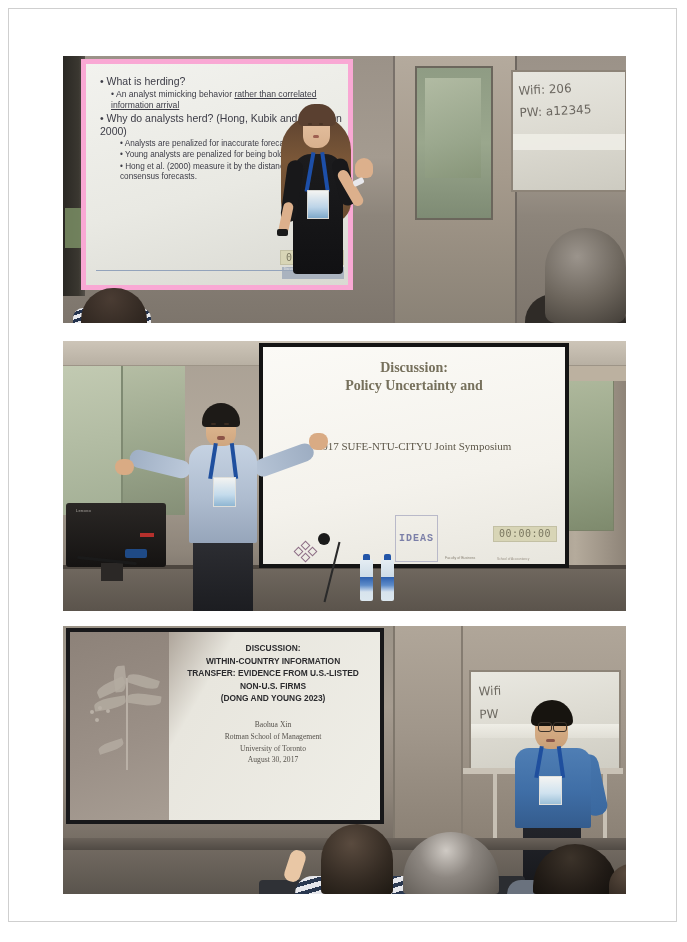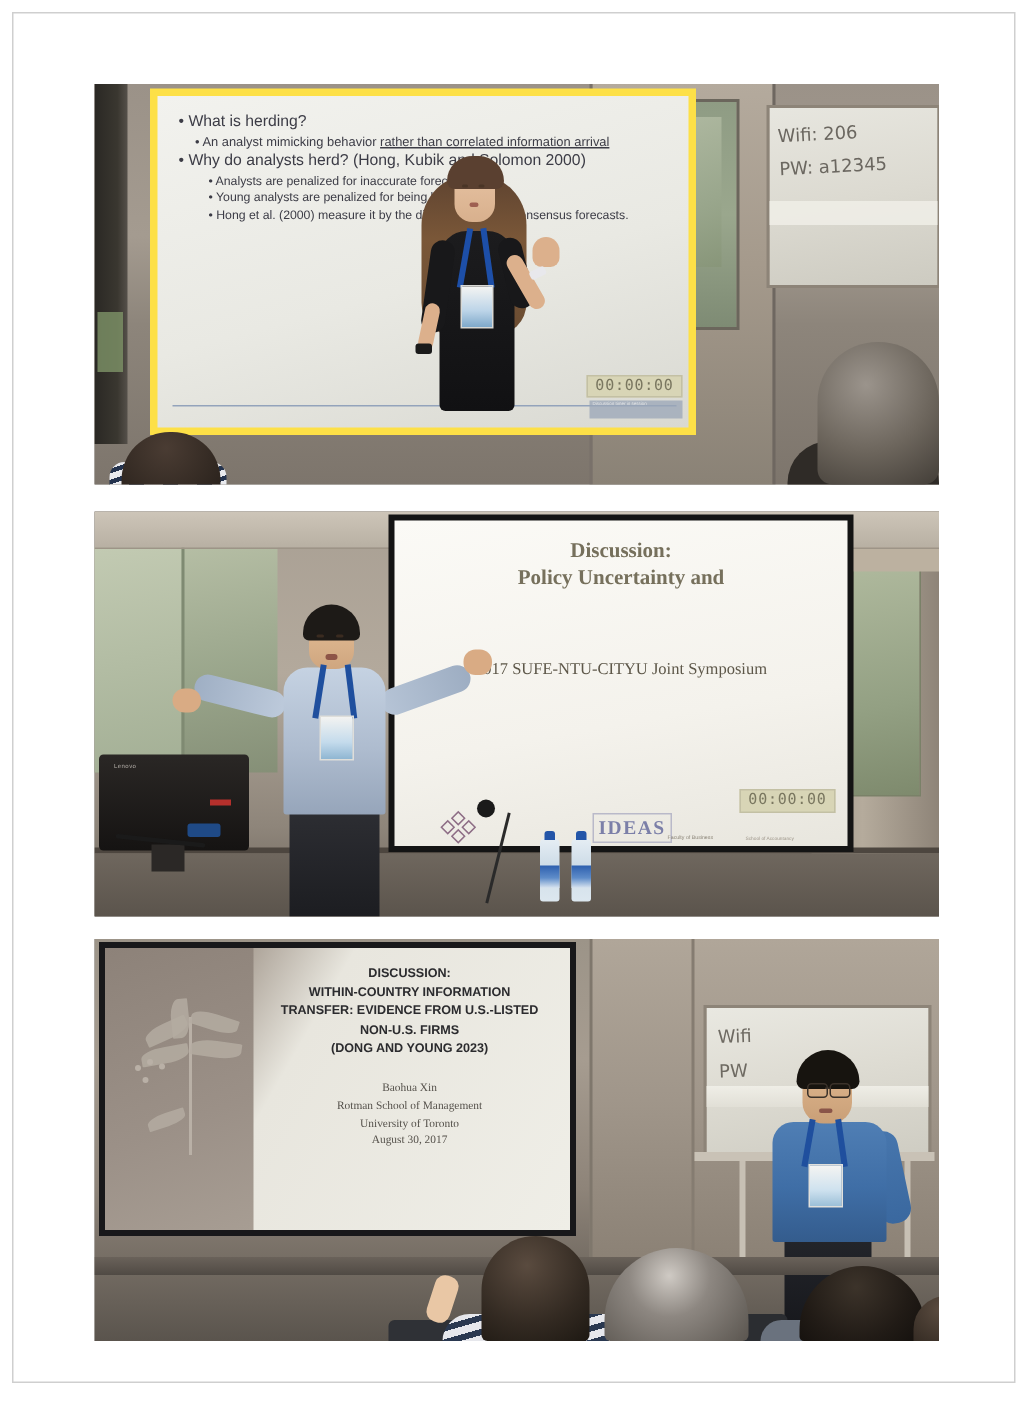--- a/index.html
+++ b/index.html
@@ -59,25 +59,24 @@
     position: absolute; left: 0; top: 0; width: 22px; height: 240px;
     background: linear-gradient(90deg,#2a2824 0%, #3a3730 70%, #55504a 100%);
   }
   .p1-greenlight {
     position: absolute; left: 2px; top: 152px; width: 17px; height: 40px;
     background: #7e9468; opacity: .8;
   }
 
   
   .p1-screenframe {
-    position: absolute; left: 18px; top: 3px; width: 364px; height: 231px;
-    background: #fde047;
+    position: absolute; left: 18px; top: 3px; width: 272px; height: 231px;
+    background: #f9a8d4;
     padding: 5px;
     box-sizing: border-box;
-    margin-left: 19px;
   }
   .slide1 {
     position: relative; width: 100%; height: 100%;
     background: linear-gradient(165deg,#f2f2ee 0%, #e9e9e3 55%, #d9d9d2 100%);
     overflow: hidden;
   }
   .s1-body {
     position: absolute; left: 14px; top: 11px; right: 6px;
     color: #3c3c46;
     font-family: "Liberation Sans", sans-serif;
@@ -263,25 +262,25 @@
     font-family: "Liberation Serif", serif;
     font-size: 10px;
     color: #6a6455;
   }
   #p2-timer {
     right: 8px; bottom: 22px; width: 62px; height: 14px;
     font-size: 10px; line-height: 14px;
   }
   .s2-logo-ideas {
     position: absolute; left: 132px; bottom: 2px;
-    font-family: Liberation Serif, serif;
-    font-weight: bold; font-size: 13px; letter-spacing: 1px;
+    font-family: Liberation Mono, monospace;
+    font-weight: bold; font-size: 10px; letter-spacing: 1px;
     color: #7b7fa8;
     border: 1px solid #b9b9c9;
-    padding: 1px 3px;
+    padding: 17px 3px;
   }
   .s2-logo-fac {
     position: absolute; left: 182px; bottom: 3px;
     font-size: 3.5px; line-height: 1.35; color: #8b8578;
     width: 48px;
   }
   .s2-logo-fac2 {
     position: absolute; left: 234px; bottom: 3px;
     font-size: 3.2px; line-height: 1.35; color: #9c9488;
     width: 46px;

